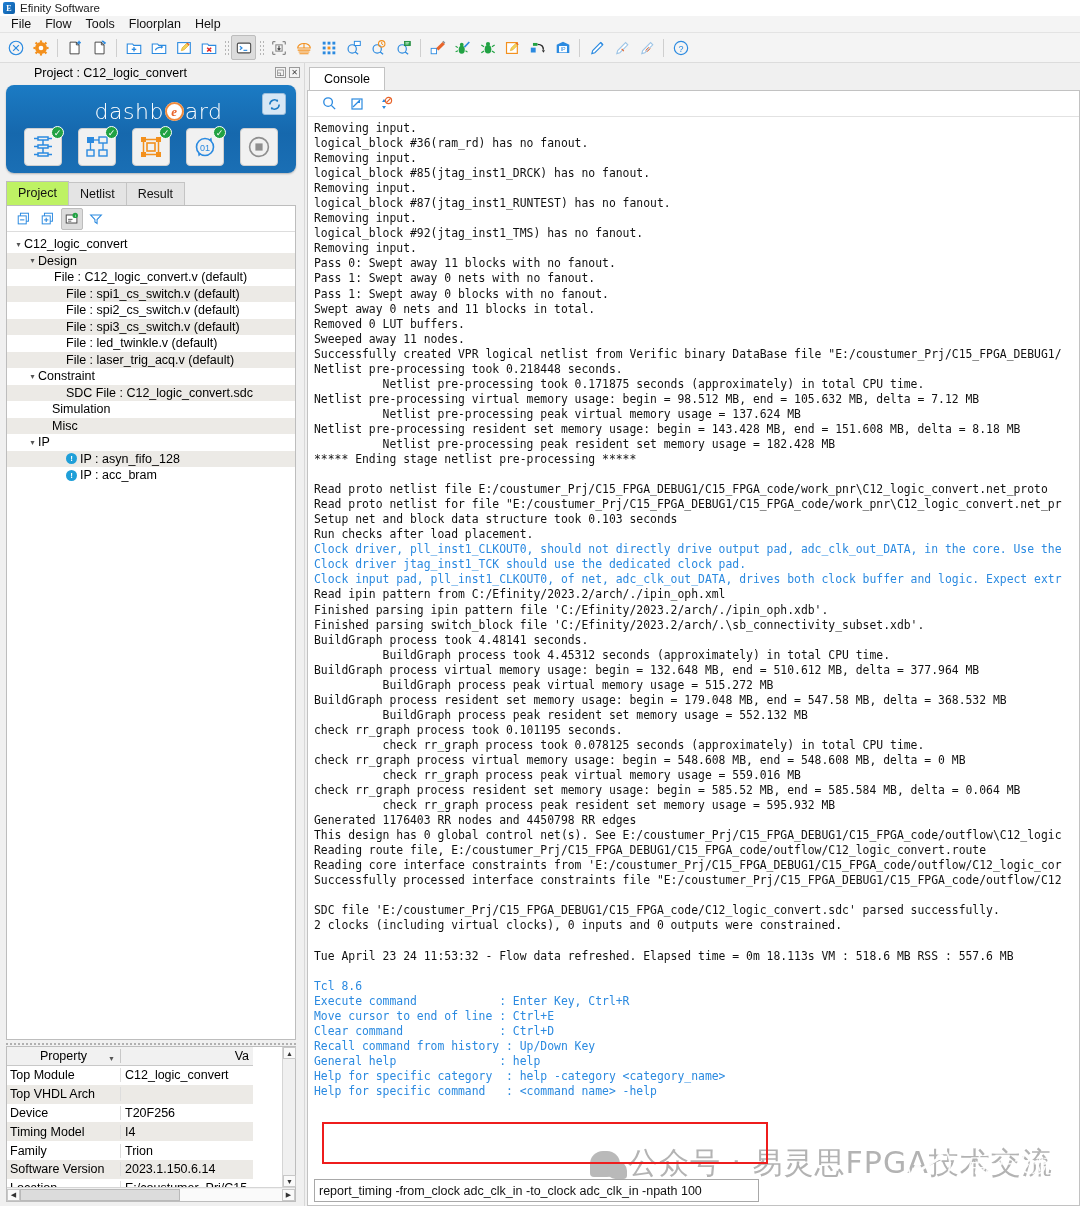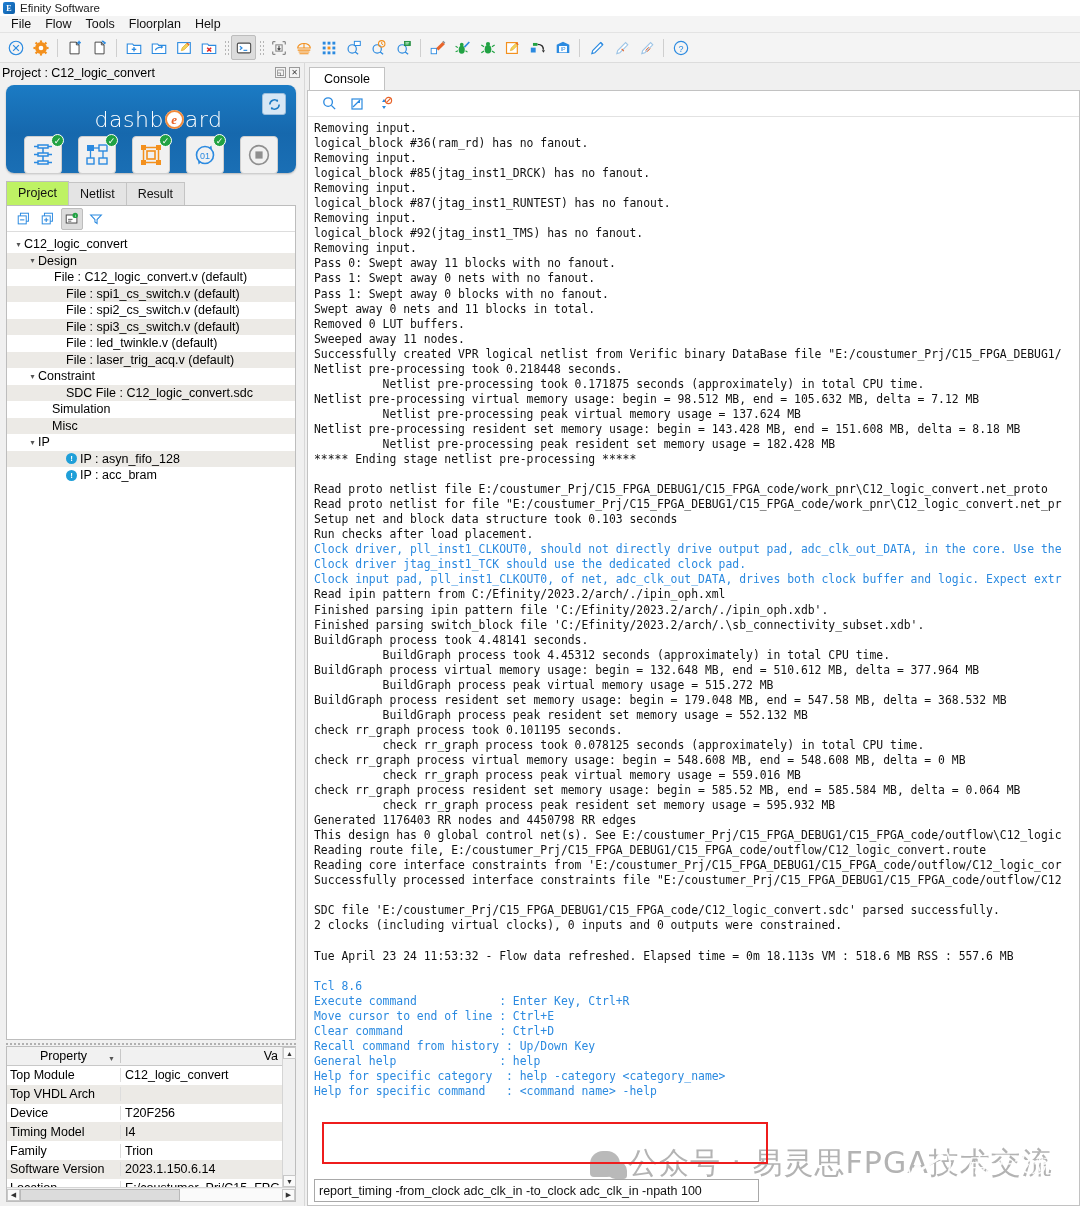--- a/index.html
+++ b/index.html
@@ -63,35 +63,35 @@
   #main { position:absolute; top:63px; left:0; right:0; bottom:0; display:flex; }
   #leftpane { width:304px; display:flex; flex-direction:column; background:#f0f0f0; }
   #rightpane { flex:1; display:flex; flex-direction:column; background:#f0f0f0;
      border-left:1px solid #d8d8d8; padding:4px 0 0 2px; }
 
   
   #projheader {
     height:19px; display:flex; align-items:center;
     padding:0 4px 0 2px; font-size:12.5px;
   }
-  #projheader .ttl { flex:1; white-space:nowrap; }
+  #projheader .ttl { flex:1; white-space:nowrap;margin-left:32px; }
   .hdr-btn { width:11px;height:11px;margin-left:3px;
      border:1px solid #9a9a9a; color:#444; font-size:8px; line-height:9px;
      text-align:center; background:#f4f4f4; cursor:default;}
 
   
   #dashboard {
     margin:3px 8px 0 6px;
     background:linear-gradient(180deg,#1b7bc4 0%,#1668ad 55%,#1a6fb5 100%);
     border-radius:8px; height:88px; position:relative;
     box-shadow:0 1px 2px rgba(0,0,0,.25);
   }
   #dashtitle {
     text-align:center; color:#fff; font-size:22px; letter-spacing:.5px;
-    padding-top:22px; font-family:"DejaVu Sans",sans-serif; font-weight:300;
+    padding-top:14px; font-family:"DejaVu Sans",sans-serif; font-weight:300;
     display:flex; align-items:center; justify-content:center;margin-left:15px;
   }
   #dashtitle .olo {
     display:inline-flex;align-items:center;justify-content:center;
     width:19px;height:19px;border-radius:50%;
     background:#fff;margin:0 1px;
     color:#e8642a;font-size:13px;font-weight:bold;font-style:italic;
     font-family:"Liberation Serif",serif;
     box-shadow:0 0 0 2px #f08a3c inset;
   }
@@ -674,21 +674,21 @@
             <span class="tw"></span>
             <span class="ipicon">!</span>
             <span>IP : acc_bram</span>
           </div>
         </div>
     </div>
 
     <div id="propsplit"></div>
 
     <div id="propbox">
-      <div style="display:flex;flex:1;min-height:0;position:relative;">
+      <div style="display:flex;flex:1;min-height:0;position:relative;gap:29px;">
         <div style="flex:1;display:flex;flex-direction:column;min-width:0;">
           <div id="prophead">
             <div class="ph1">
               <span>Property</span>
               <span class="sortarr">▼</span>
             </div>
             <div class="ph2">Va</div>
           </div>
           <div id="proptable">
               <div class="prow">

